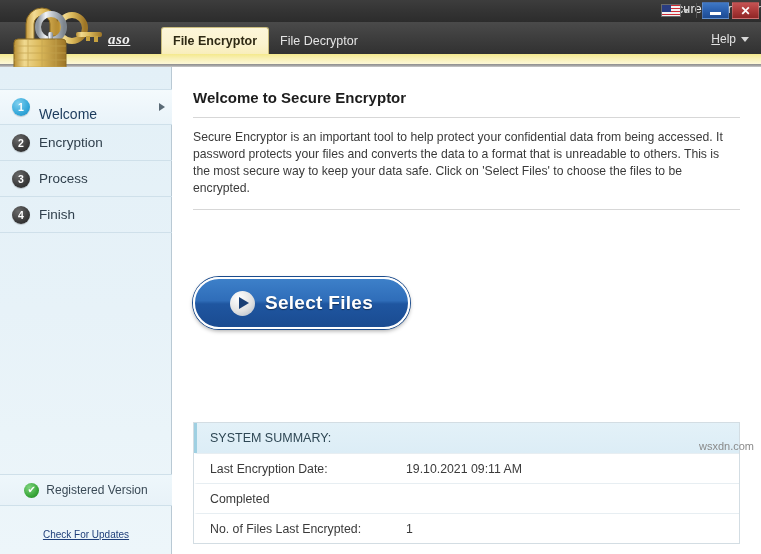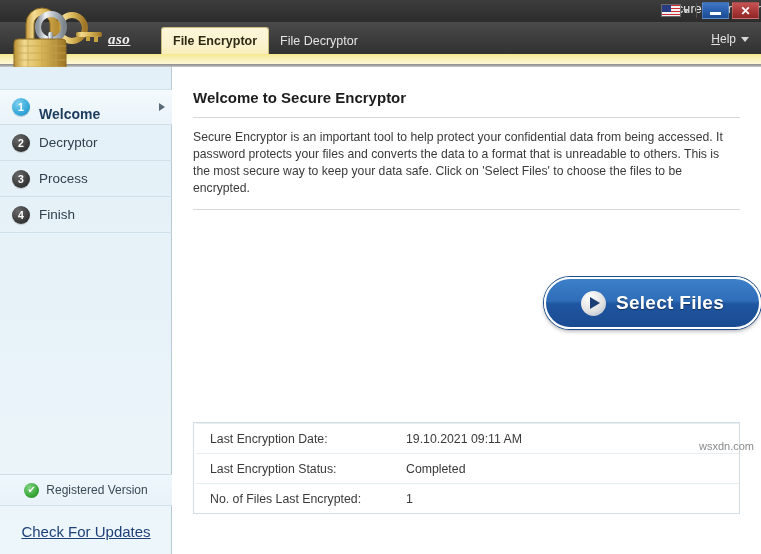--- a/index.html
+++ b/index.html
@@ -156,21 +156,21 @@
   }
   .num.on {
     background: radial-gradient(circle at 35% 30%, #7fd0ef 0%, #35a8da 60%, #1d87bb 100%);
     box-shadow: 0 1px 1px rgba(0,0,0,.18);
   }
   .num.off {
     background: radial-gradient(circle at 35% 30%, #6a6a6a 0%, #3a3a3a 60%, #222 100%);
     box-shadow: 0 1px 1px rgba(0,0,0,.18);
   }
   .step-label { font-size: 13.5px; color: #30404d; }
-  .step.active .step-label { color: #1b3a5c; font-weight: bold; font-size: 14px; margin-top: 13px; }
+  .step.active .step-label { color: #1b3a5c; font-weight: normal; font-size: 14px; margin-top: 13px; }
   .step-caret {
     position: absolute; right: 7px; top: 50%; transform: translateY(-50%);
     width: 0; height: 0;
     border-top: 4.5px solid transparent;
     border-bottom: 4.5px solid transparent;
     border-left: 6px solid #5a6a76;
   }
 
   .reg-row {
     position: absolute; left: 0; bottom: 48px;
@@ -183,21 +183,21 @@
   .check-icon {
     width: 15px; height: 15px; border-radius: 50%;
     background: radial-gradient(circle at 35% 30%, #7ed47e 0%, #3aa73a 60%, #1f7f1f 100%);
     display: flex; align-items: center; justify-content: center;
     color: #fff; font-size: 10px; line-height: 1;
   }
   .reg-label { font-size: 12px; color: #3a4a56; text-align: center; }
   .updates-link {
     position: absolute; left: 0; bottom: 14px;
     width: 172px; text-align: center;
-    font-size: 15px; color: #1f3f7a;
+    font-size: 10px; color: #1f3f7a;
     text-decoration: underline; cursor: pointer;
   }
 
   
   .main {
     position: absolute; left: 173px; top: 67px;
     width: 588px; height: 388px;
     background: #ffffff;
   }
   .page-title {
@@ -213,21 +213,21 @@
     width: 545px;
     font-size: 12.2px; line-height: 17px; color: #3a3a3a;
   }
   .intro-rule {
     position: absolute; left: 20px; top: 142px;
     width: 547px; height: 1px; background: #d7d7d7;
   }
 
   .select-wrap {
     position: absolute; left: 0; top: 210px; width: 588px;
-    display: flex; justify-content: flex-end;
+    display: flex; justify-content: flex-start; padding-left: 20px;
   }
   .select-btn {
     width: 217px; height: 52px;
     border-radius: 26px;
     background: linear-gradient(to bottom, #3d80c9 0%, #2f6db9 45%, #1f56a0 52%, #1a4b91 100%);
     border: 2px solid #ffffff;
     box-shadow: 0 0 0 1px #1b4c8d, 0 2px 4px rgba(0,0,0,.35);
     display: flex; align-items: center; justify-content: center;
     gap: 10px; cursor: pointer;
   }
@@ -371,21 +371,21 @@
     <div class="steps">
 
       <div class="step active">
         <span class="num on">1</span>
         <span class="step-label">Welcome</span>
         <span class="step-caret"></span>
       </div>
 
       <div class="step">
         <span class="num off">2</span>
-        <span class="step-label">Decryptor</span>
+        <span class="step-label">Encryption</span>
       </div>
 
       <div class="step">
         <span class="num off">3</span>
         <span class="step-label">Process</span>
       </div>
 
       <div class="step">
         <span class="num off">4</span>
         <span class="step-label">Finish</span>
@@ -410,28 +410,28 @@
     <div class="select-wrap">
       <div class="select-btn">
         <span class="play-icon">
           <span class="play-tri"></span>
         </span>
         <span class="select-label">Select Files</span>
       </div>
     </div>
 
     <div class="summary">
+      <div class="summary-head">SYSTEM SUMMARY:</div>
 
       <div class="summary-row">
         <span class="cell-label">Last Encryption Date:</span>
         <span class="cell-value">19.10.2021 09:11 AM</span>
       </div>
 
       <div class="summary-row">
-        <span class="cell-label">Last Encryption Status:</span>
         <span class="cell-value">Completed</span>
       </div>
 
       <div class="summary-row">
         <span class="cell-label">No. of Files Last Encrypted:</span>
         <span class="cell-value">1</span>
       </div>
     </div>
 
     <div class="watermark">wsxdn.com</div>

